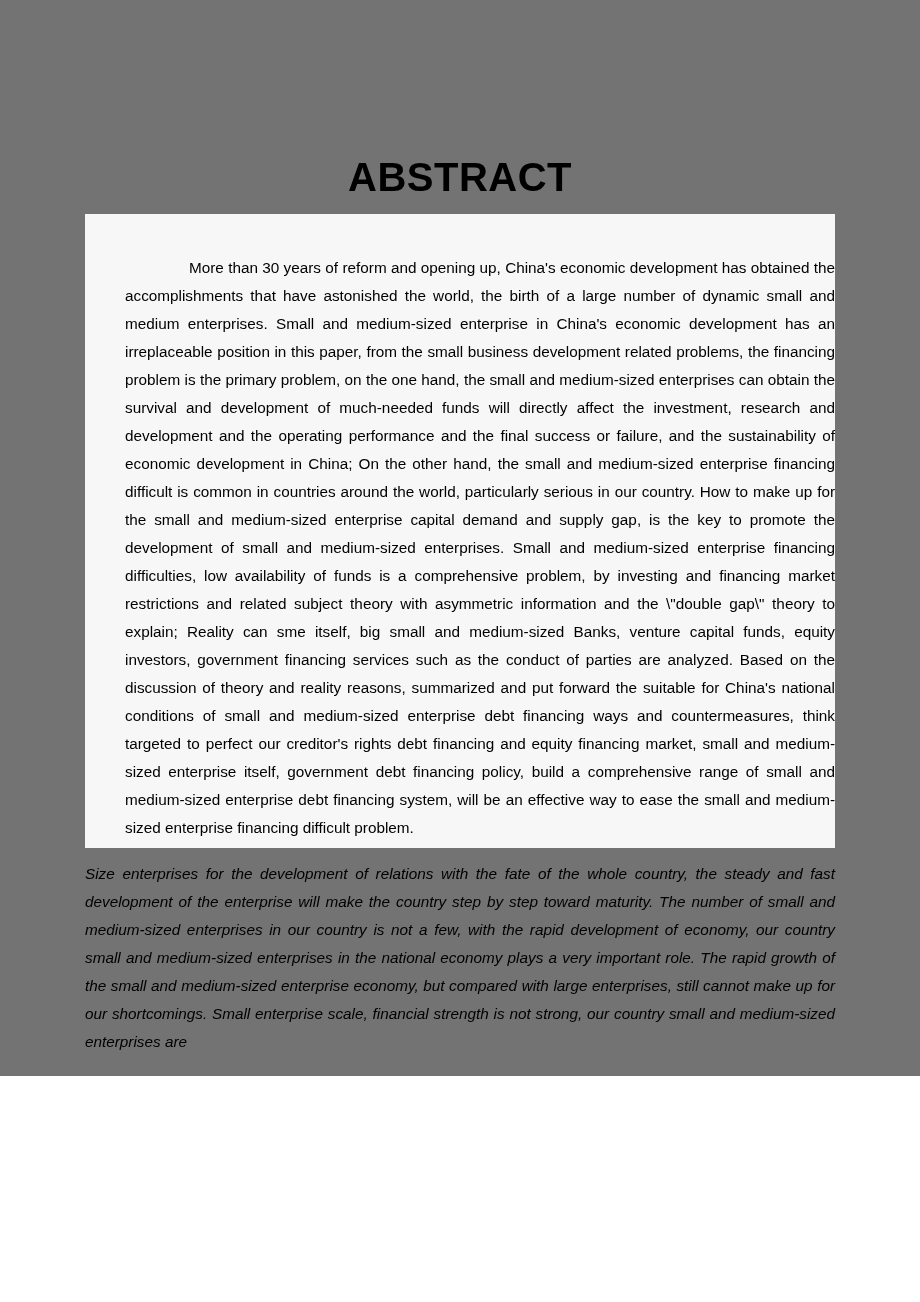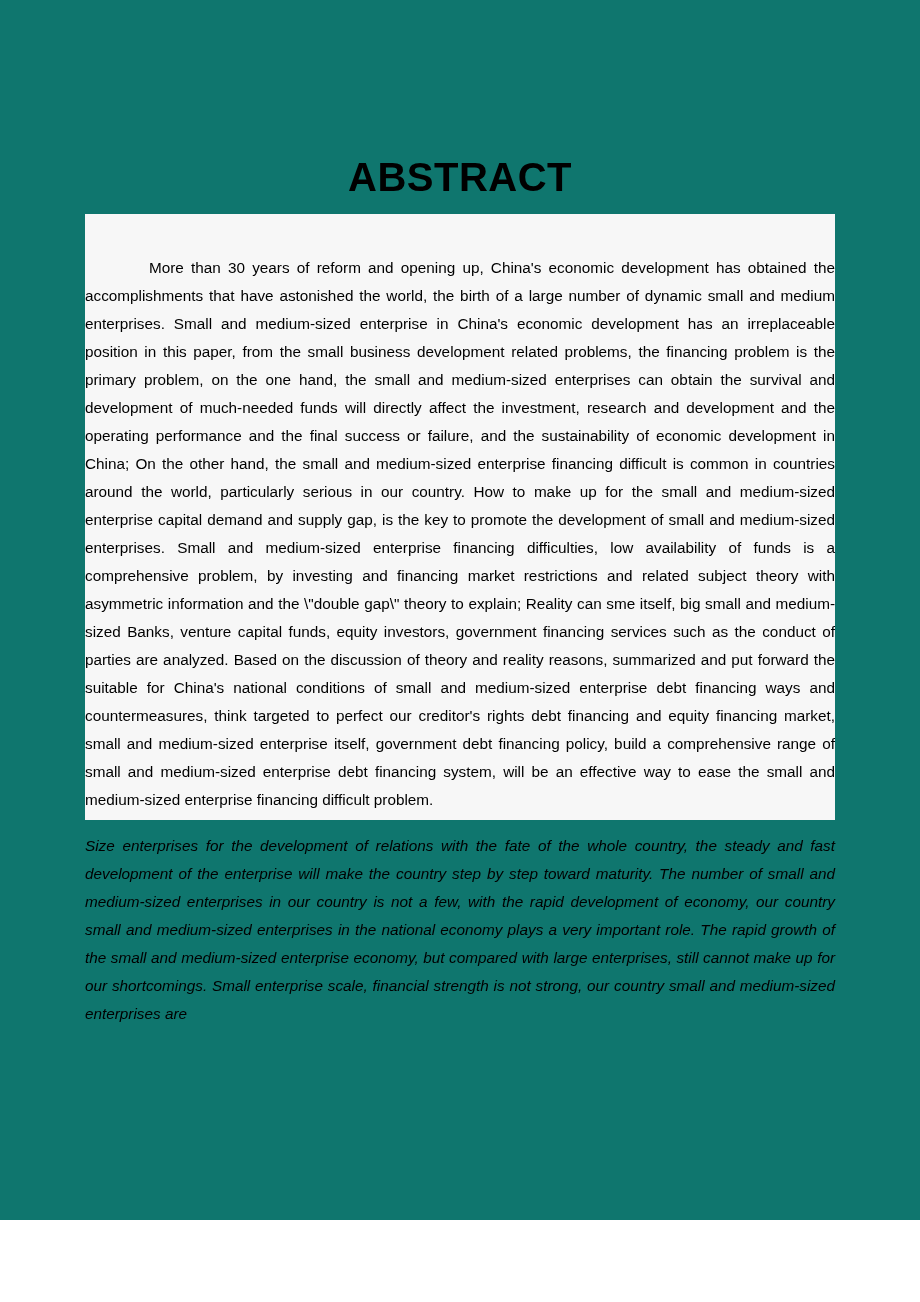--- a/index.html
+++ b/index.html
@@ -7,23 +7,23 @@
     padding: 0;
     background: #ffffff;
   }
   body {
     font-family: "Liberation Sans", sans-serif;
     color: #000000;
   }
   .page {
     position: relative;
     width: 920px;
-    height: 1220px;
+    height: 1076px;
     box-sizing: border-box;
-    background: #0f766e;
+    background: #737373;
     overflow: hidden;
   }
   .doc-title {
     position: absolute;
     left: 0;
     top: 128px;
     width: 920px;
     text-align: center;
     font-size: 40px;
     font-weight: bold;
@@ -44,20 +44,21 @@
     margin: 0;
     font-size: 15.3px;
     line-height: 28px;
     text-align: justify;
     text-justify: inter-word;
     color: #000000;
   }
   p.para.first {
     text-indent: 64px;
     padding-top: 40px;
+    margin-left: 40px;
   }
   p.para.second {
     padding-top: 12px;
     font-style: italic;
   }
   .spacer-bottom {
     height: 4px;
   }
 </style>
 </head>

